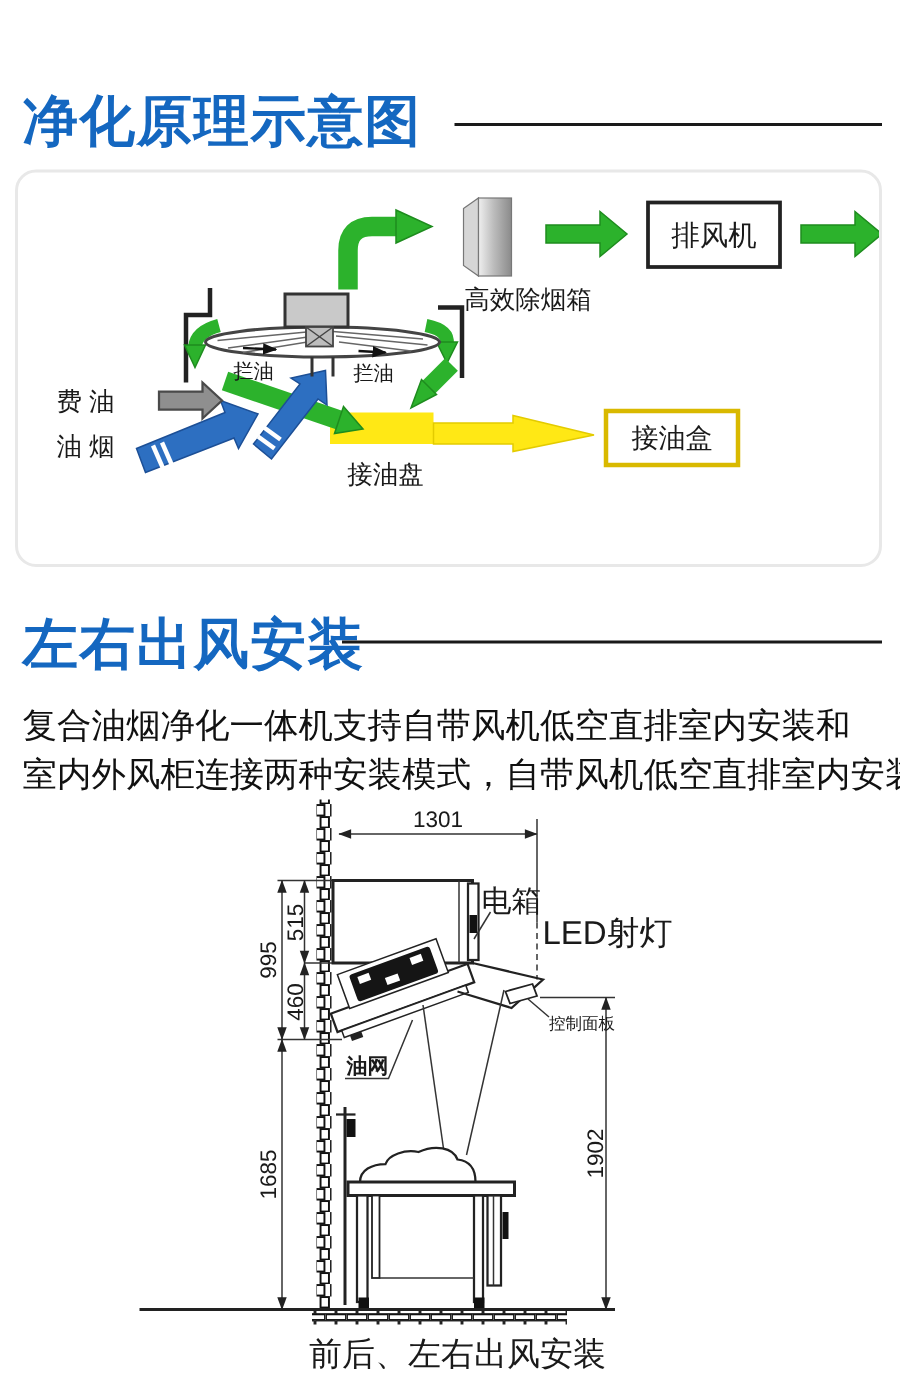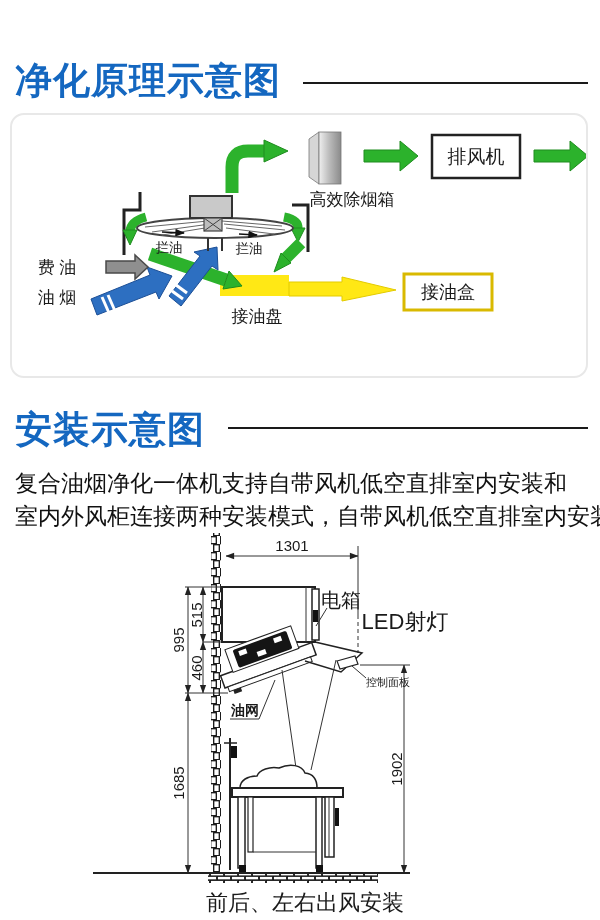--- a/index.html
+++ b/index.html
@@ -143,21 +143,21 @@
   <text x="45" y="188" font-size="17" text-anchor="middle">油 烟</text>
   <text x="245" y="207" font-size="17" text-anchor="middle">接油盘</text>
 
   <g>
     <rect x="392" y="159" width="88" height="36" fill="#fff" stroke="var(--yellow-border)" stroke-width="3"></rect>
     <text x="436" y="183" font-size="18" text-anchor="middle">接油盒</text>
   </g>
 </svg>
 </div>
 
-<div class="sec-title" style="left:15px;top:405px;">安装示意图</div>
+<div class="sec-title" style="left:15px;top:405px;">左右出风安装</div>
 <div class="rule" style="left:228px;top:427px;width:360px;"></div>
 
 <div class="desc">
   <span>复合油烟净化一体机支持自带风机低空直排室内安装和</span>
   <span>室内外风柜连接两种安装模式，自带风机低空直排室内安装</span>
 </div>
 
 <svg width="600" height="400" viewBox="0 0 600 400" style="top:520px;">
   <defs>
     <pattern id="wallpat" width="10" height="16" patternUnits="userSpaceOnUse">

